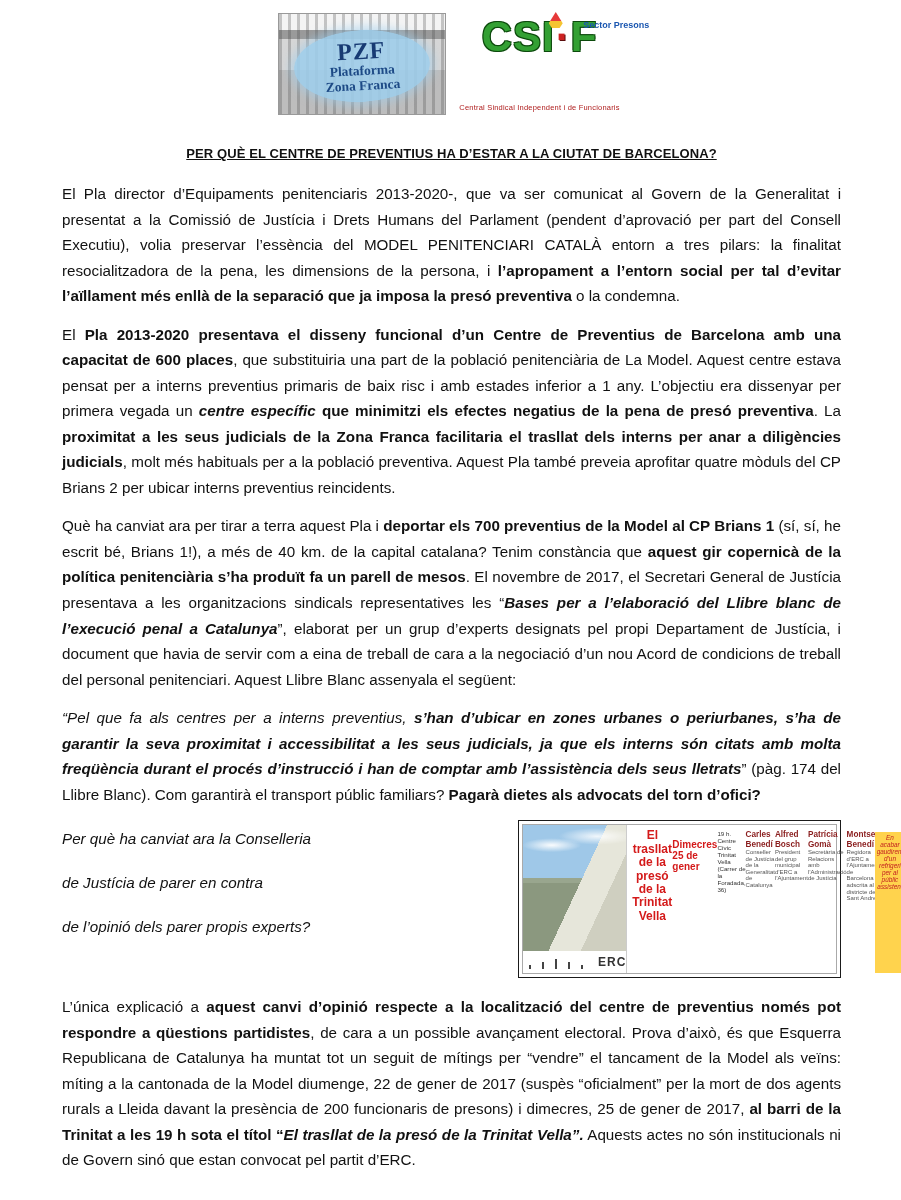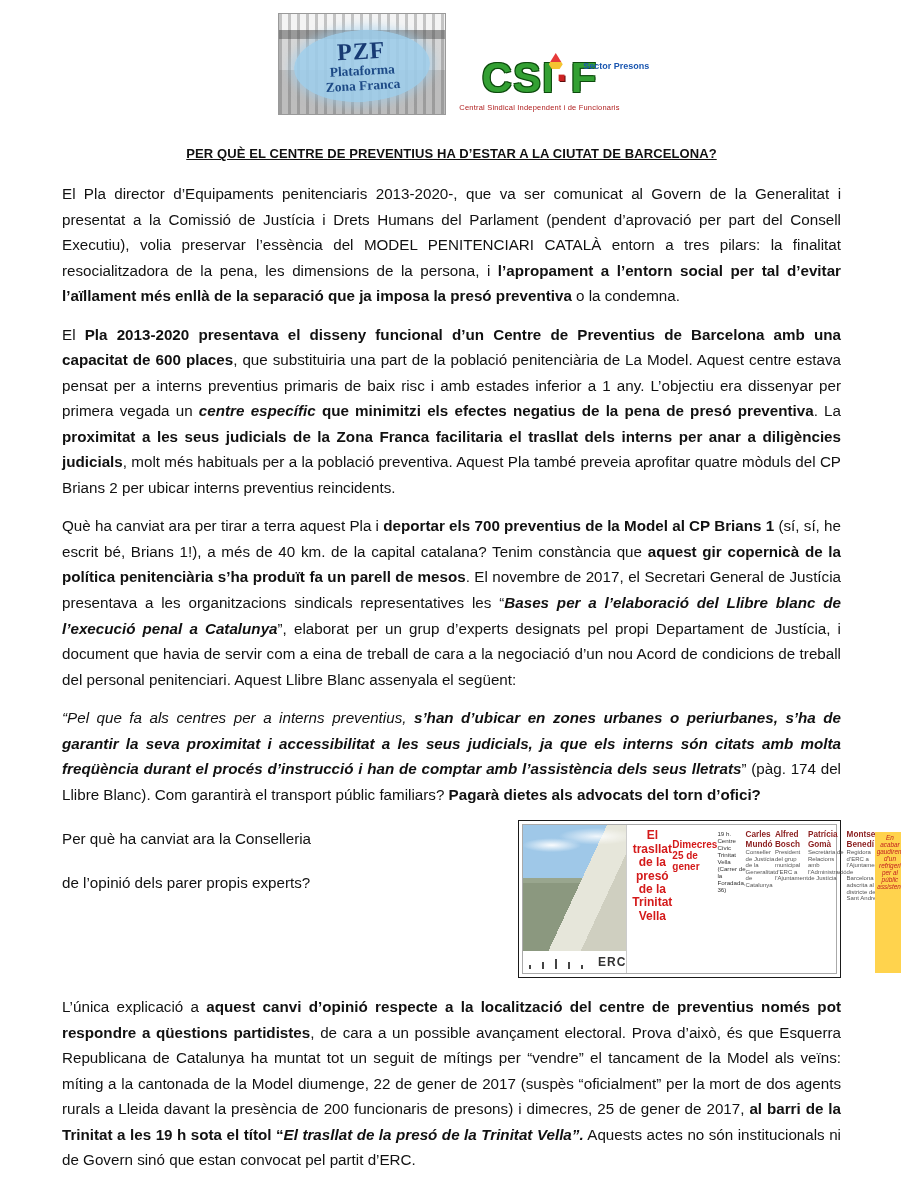--- a/index.html
+++ b/index.html
@@ -17,21 +17,21 @@
       linear-gradient(180deg,#f4f4f4 0 16%,#9a9a9a 16% 25%,#d6d6d6 25% 56%,#bdbdbd 56% 100%);
   }
   .pzf-ellipse{
     position:absolute;left:50%;top:52%;transform:translate(-50%,-50%) rotate(-3deg);
     width:136px;height:72px;border-radius:50%;
     background:rgba(158,206,236,.88);box-shadow:0 0 10px 4px rgba(158,206,236,.55);
     display:flex;flex-direction:column;align-items:center;justify-content:center;line-height:1.05;
   }
   .pzf-abbr{font-family:"Liberation Serif",serif;font-weight:bold;font-size:24px;color:#173a73;letter-spacing:1px;}
   .pzf-line{font-family:"Liberation Serif",serif;font-weight:bold;font-size:13.5px;color:#1d4a86;}
-  .csif-logo{width:168px;height:96px;position:relative;display:flex;flex-direction:column;justify-content:flex-end;align-items:center;}
+  .csif-logo{width:168px;height:96px;position:relative;display:flex;flex-direction:column;justify-content:space-between;align-items:center;}
   .csif-top{position:relative;display:flex;align-items:flex-end;}
   .csif-letters{
     font-weight:800;font-size:42px;line-height:1;color:#33a033;
     text-shadow:1px 1px 0 #0c4a0c,-1px 1px 0 #0c4a0c,1px -1px 0 #0c4a0c,-1px -1px 0 #0c4a0c;
     letter-spacing:1px;font-family:"Liberation Sans",sans-serif;
   }
   .csif-dot{font-weight:800;font-size:42px;line-height:1;color:#cc2222;margin:0 1px;
     text-shadow:1px 1px 0 #5a0c0c;}
   .csif-flame{
     position:absolute;left:58%;top:-4px;width:14px;height:16px;
@@ -46,21 +46,21 @@
     text-align:center;font-size:13px;font-weight:bold;text-decoration:underline;
     margin:26px 0 20px;letter-spacing:.1px;
   }
   .para{font-size:15.2px;line-height:1.68;text-align:justify;margin:0 0 13px;}
   .b{font-weight:bold;}
   .i{font-style:italic;}
   .bi{font-weight:bold;font-style:italic;margin-top:8px;}
   
   .split{display:flex;margin:4px 0 16px;}
   .questions{flex:1;padding-top:10px;padding-right:18px;}
-  .q-line{font-size:15.2px;margin:0 0 27px;}
+  .q-line{font-style:italic;font-size:15.2px;margin:0 0 27px;}
   .poster{
     width:323px;height:158px;border:1px solid #1a1a1a;background:#fff;padding:3px;box-sizing:border-box;
     flex:0 0 auto;
   }
   .poster-body{display:flex;height:100%;border:1px solid #aaa;box-sizing:border-box;}
   .photo-col{width:46%;display:flex;flex-direction:column;border-right:1px solid #ccc;}
   .photo{
     flex:1;
     background:
       radial-gradient(ellipse 42px 10px at 28% 16%, rgba(255,255,255,.95), transparent 70%),
@@ -114,20 +114,21 @@
     <h1 class="doc-title">PER QUÈ EL CENTRE DE PREVENTIUS HA D’ESTAR A LA CIUTAT DE BARCELONA?</h1>
 
     <p class="para"><span>El Pla director d’Equipaments penitenciaris 2013-2020-, que va ser comunicat al Govern de la Generalitat i presentat a la Comissió de Justícia i Drets Humans del Parlament (pendent d’aprovació per part del Consell Executiu), volia preservar l’essència del MODEL PENITENCIARI CATALÀ entorn a tres pilars: la finalitat resocialitzadora de la pena, les dimensions de la persona, i </span><span class="b">l’apropament a l’entorn social per tal d’evitar l’aïllament més enllà de la separació que ja imposa la presó preventiva</span><span> o la condemna.</span></p>
     <p class="para"><span>El </span><span class="b">Pla 2013-2020 presentava el disseny funcional d’un Centre de Preventius de Barcelona amb una capacitat de 600 places</span><span>, que substituiria una part de la població penitenciària de La Model. Aquest centre estava pensat per a interns preventius primaris de baix risc i amb estades inferior a 1 any.  L’objectiu era dissenyar per primera vegada un </span><span class="bi">centre específic</span><span class="b"> que minimitzi els efectes negatius de la pena de presó preventiva</span><span>. La </span><span class="b">proximitat a les seus judicials de la Zona Franca facilitaria el trasllat dels interns per anar a diligències judicials</span><span>, molt més habituals per a la població preventiva. Aquest Pla també preveia aprofitar quatre mòduls del CP Brians 2 per ubicar interns preventius reincidents.</span></p>
     <p class="para"><span>Què ha canviat ara per tirar a terra aquest Pla i </span><span class="b">deportar els 700 preventius de la Model  al CP Brians 1</span><span> (sí, sí, he escrit bé, Brians 1!), a més de 40 km. de la capital catalana?  Tenim constància que </span><span class="b">aquest gir copernicà de la política penitenciària s’ha produït fa un parell de mesos</span><span>. El novembre de 2017, el Secretari General de Justícia presentava a les organitzacions sindicals representatives les “</span><span class="bi">Bases per a l’elaboració del Llibre blanc de l’execució penal a Catalunya</span><span>”, elaborat per un grup d’experts designats pel propi Departament de Justícia, i document que havia de servir com a eina de treball de cara a la negociació d’un nou Acord de condicions de treball del personal penitenciari. Aquest Llibre Blanc assenyala el següent:</span></p>
     <p class="para"><span class="i">“Pel que fa als centres per a interns preventius, </span><span class="bi">s’han d’ubicar en zones urbanes o periurbanes, s’ha de garantir la seva proximitat i accessibilitat a les seus judicials</span><span class="bi">, ja que els interns són citats amb molta freqüència durant el procés d’instrucció i han de comptar amb l’assistència dels seus lletrats</span><span>” (pàg. 174 del Llibre Blanc). Com garantirà el transport públic familiars? </span><span class="b">Pagarà dietes als advocats del torn d’ofici?</span></p>
 
     <div class="split">
       <div class="questions">
         <p class="q-line">Per què ha canviat ara la Conselleria</p>
+        <p class="q-line">de Justícia de parer en contra</p>
         <p class="q-line">de l’opinió dels parer propis experts?</p>
       </div>
 
       <div class="poster">
         <div class="poster-body">
           <div class="photo-col">
             <div class="photo"></div>
             <div class="photo-caption">
               <span class="erc-logo">
                 <span class="erc-bar b1"></span>
@@ -138,21 +139,21 @@
                 <span class="erc-text">ERC</span>
               </span>
             </div>
           </div>
           <div class="text-col">
             <div class="poster-title">El trasllat de la presó de la Trinitat Vella</div>
             <div class="poster-date">Dimecres 25 de gener</div>
             <div class="poster-venue">19 h. Centre Cívic Trinitat Vella (Carrer de la Foradada, 36)</div>
 
             <div class="speaker">
-              <div class="speaker-name">Carles Mundó</div>
+              <div class="speaker-name">Carles Benedí</div>
               <div class="speaker-role">Conseller de Justícia de la Generalitat de Catalunya</div>
             </div>
             <div class="speaker">
               <div class="speaker-name">Alfred Bosch</div>
               <div class="speaker-role">President del grup municipal d’ERC a l’Ajuntament</div>
             </div>
             <div class="speaker">
               <div class="speaker-name">Patrícia Gomà</div>
               <div class="speaker-role">Secretària de Relacions amb l’Administració de Justícia</div>
             </div>

